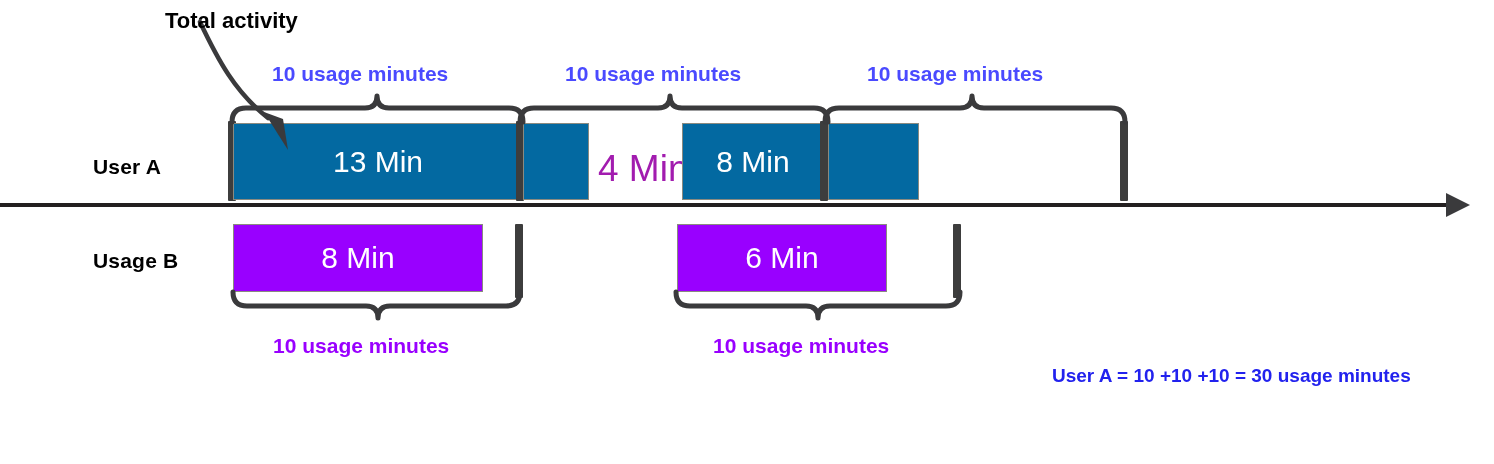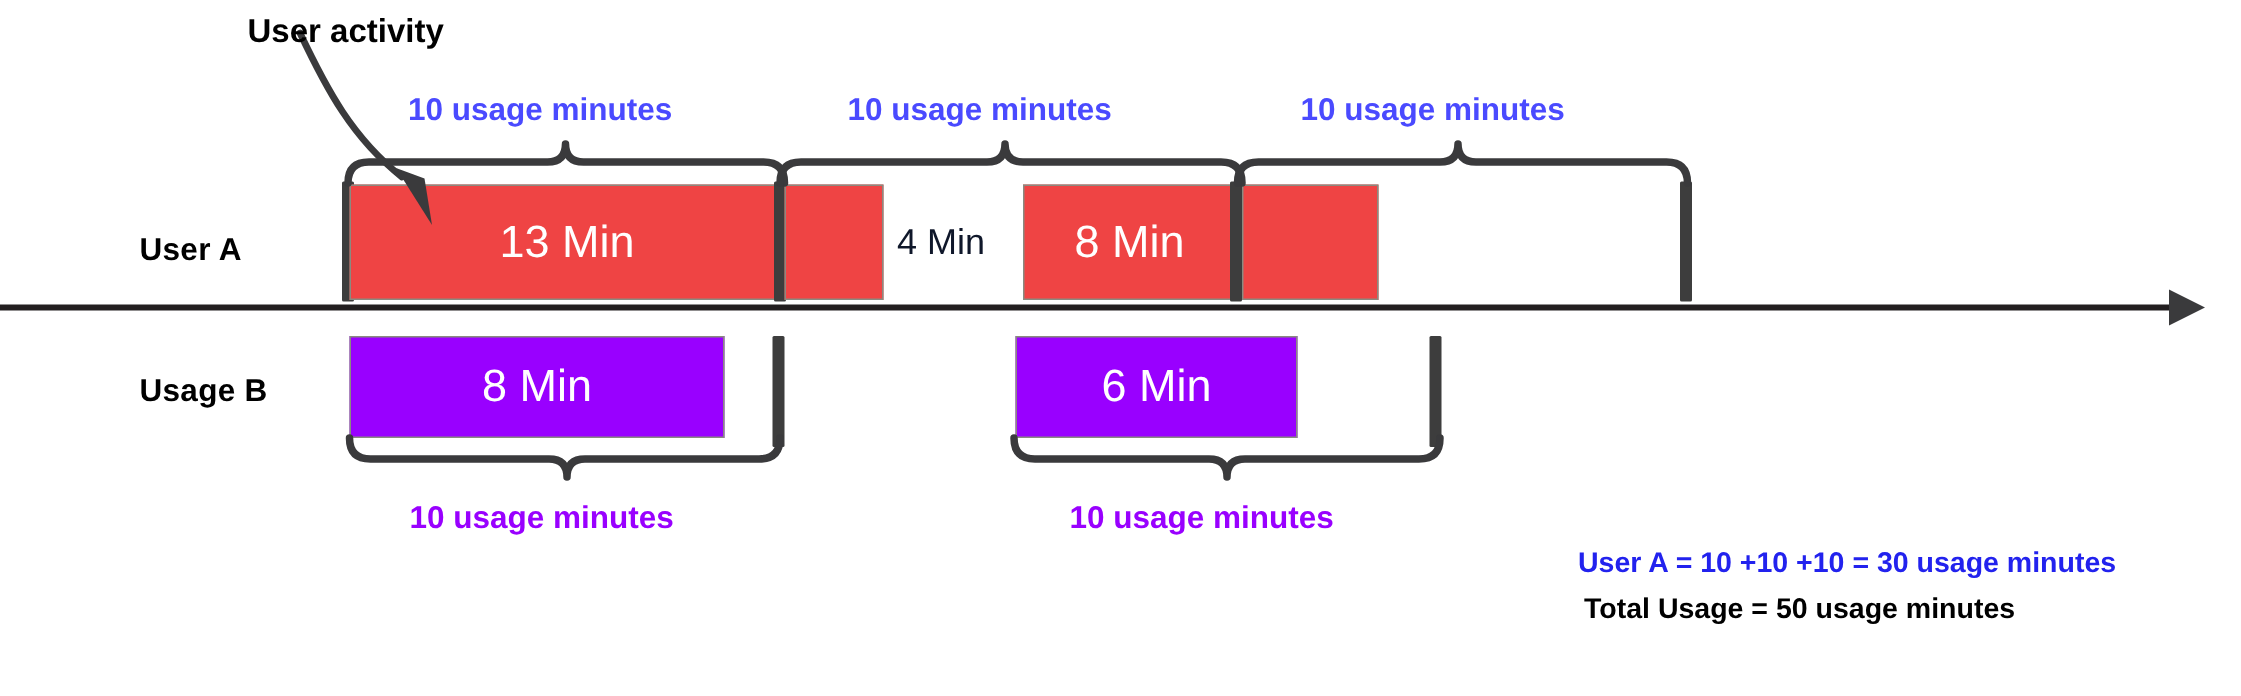--- a/index.html
+++ b/index.html
@@ -55,38 +55,38 @@
     box-sizing: border-box;
     border: 1.5px solid #8a8a80;
     display: flex;
     align-items: center;
     justify-content: center;
     color: #ffffff;
     font-size: 30px;
     font-weight: 400;
     white-space: nowrap;
   }
-  .bar-a { background: #ef4444; top: 123px; height: 77px; }
+  .bar-a { background: #0369a1; top: 123px; height: 77px; }
   .bar-b { background: #9900ff; top: 224px; height: 68px; }
 
   
   .tick {
     position: absolute;
     width: 8px;
     background: #3d3d3d;
     border-radius: 1px;
   }
   .tick-a { top: 121px; height: 80px; }
   .tick-b { top: 224px; height: 74px; }
 
   
   .gap-label {
     position: absolute;
-    font-size: 24px;
-    color: #0f172a;
+    font-size: 37px;
+    color: #a21caf;
     white-space: nowrap;
   }
 
   
   .brace-caption {
     position: absolute;
     font-weight: bold;
     font-size: 21px;
     white-space: nowrap;
     text-align: left;
@@ -171,47 +171,46 @@
   <div class="tick tick-a" style="left:820px;"></div>
 
   <div class="bar bar-a" style="left:828px; width:91px;"></div>
 
   <div class="tick tick-a" style="left:1120px;"></div>
 
   <div class="bar bar-b" style="left:233px; width:250px;">8 Min</div>
 
   <div class="tick tick-b" style="left:515px;"></div>
 
-  <div class="bar bar-b" style="left:677px; width:188px;">6 Min</div>
+  <div class="bar bar-b" style="left:677px; width:210px;">6 Min</div>
 
   <div class="tick tick-b" style="left:953px;"></div>
 
   <svg id="overlay" viewBox="0 0 1494 464">
 
     <path class="brace-path" d="M232,122 Q232,108 246,108 L365,108 Q377,108 377,96 Q377,108 389,108 L509,108 Q523,108 523,122"></path>
 
     <path class="brace-path" d="M520,122 Q520,108 534,108 L658,108 Q670,108 670,96 Q670,108 682,108 L814,108 Q828,108 828,122"></path>
 
     <path class="brace-path" d="M825,122 Q825,108 839,108 L960,108 Q972,108 972,96 Q972,108 984,108 L1111,108 Q1125,108 1125,122"></path>
 
     <path class="brace-path" d="M233,292 Q233,306 247,306 L366,306 Q378,306 378,318 Q378,306 390,306 L506,306 Q520,306 520,292"></path>
 
     <path class="brace-path" d="M676,292 Q676,306 690,306 L806,306 Q818,306 818,318 Q818,306 830,306 L946,306 Q960,306 960,292"></path>
 
     <path class="callout-path" d="M200,22 C218,60 235,92 268,118"></path>
     <polygon class="callout-head" points="264,112 288,150 283,119"></polygon>
   </svg>
 
-  <div id="callout-text">User activity</div>
+  <div id="callout-text">Total activity</div>
 
   <div class="brace-caption cap-blue" style="left:272px; top:62px; width:210px;">10 usage minutes</div>
   <div class="brace-caption cap-blue" style="left:565px; top:62px; width:210px;">10 usage minutes</div>
   <div class="brace-caption cap-blue" style="left:867px; top:62px; width:210px;">10 usage minutes</div>
 
   <div class="brace-caption cap-purple" style="left:273px; top:334px; width:210px;">10 usage minutes</div>
   <div class="brace-caption cap-purple" style="left:713px; top:334px; width:210px;">10 usage minutes</div>
 
   <div id="summary">
     <div class="summary-line sum-a">User A = 10 +10 +10 = 30 usage minutes</div>
-    <div class="summary-line sum-total">Total Usage = 50 usage minutes</div>
   </div>
 
 </div>
 
 </body></html>

